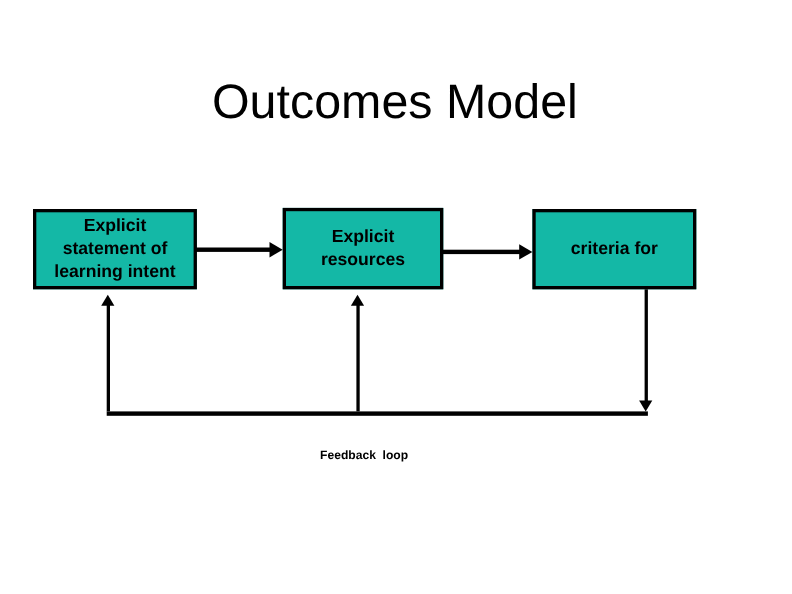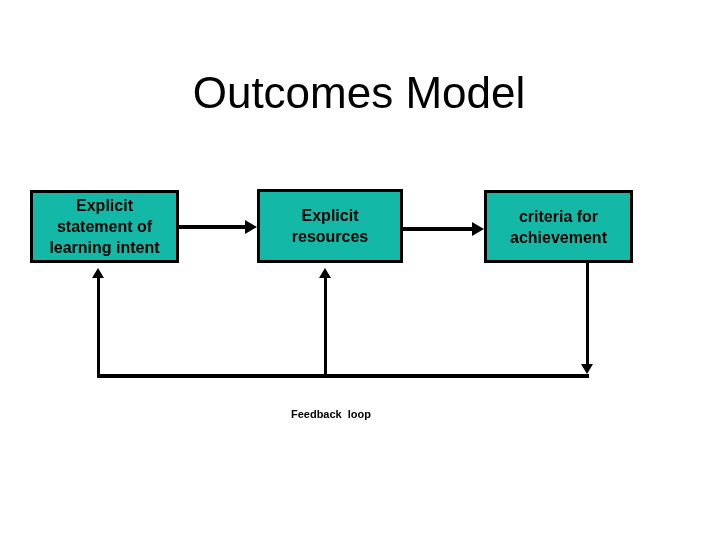--- a/index.html
+++ b/index.html
@@ -116,21 +116,20 @@
     <span class="line">learning intent</span>
   </div>
 
   <div class="node-box" id="node-enabling">
     <span class="line">Explicit</span>
     <span class="line">resources</span>
   </div>
 
   <div class="node-box" id="node-assessment">
     <span class="line">criteria for</span>
-    <span class="line">achievement</span>
   </div>
 
   <div class="hline" id="flow1-line"></div>
   <div class="head-right" id="flow1-head"></div>
 
   <div class="hline" id="flow2-line"></div>
   <div class="head-right" id="flow2-head"></div>
 
   <div class="vline" id="fb-down-line"></div>
   <div class="head-down" id="fb-down-head"></div>

